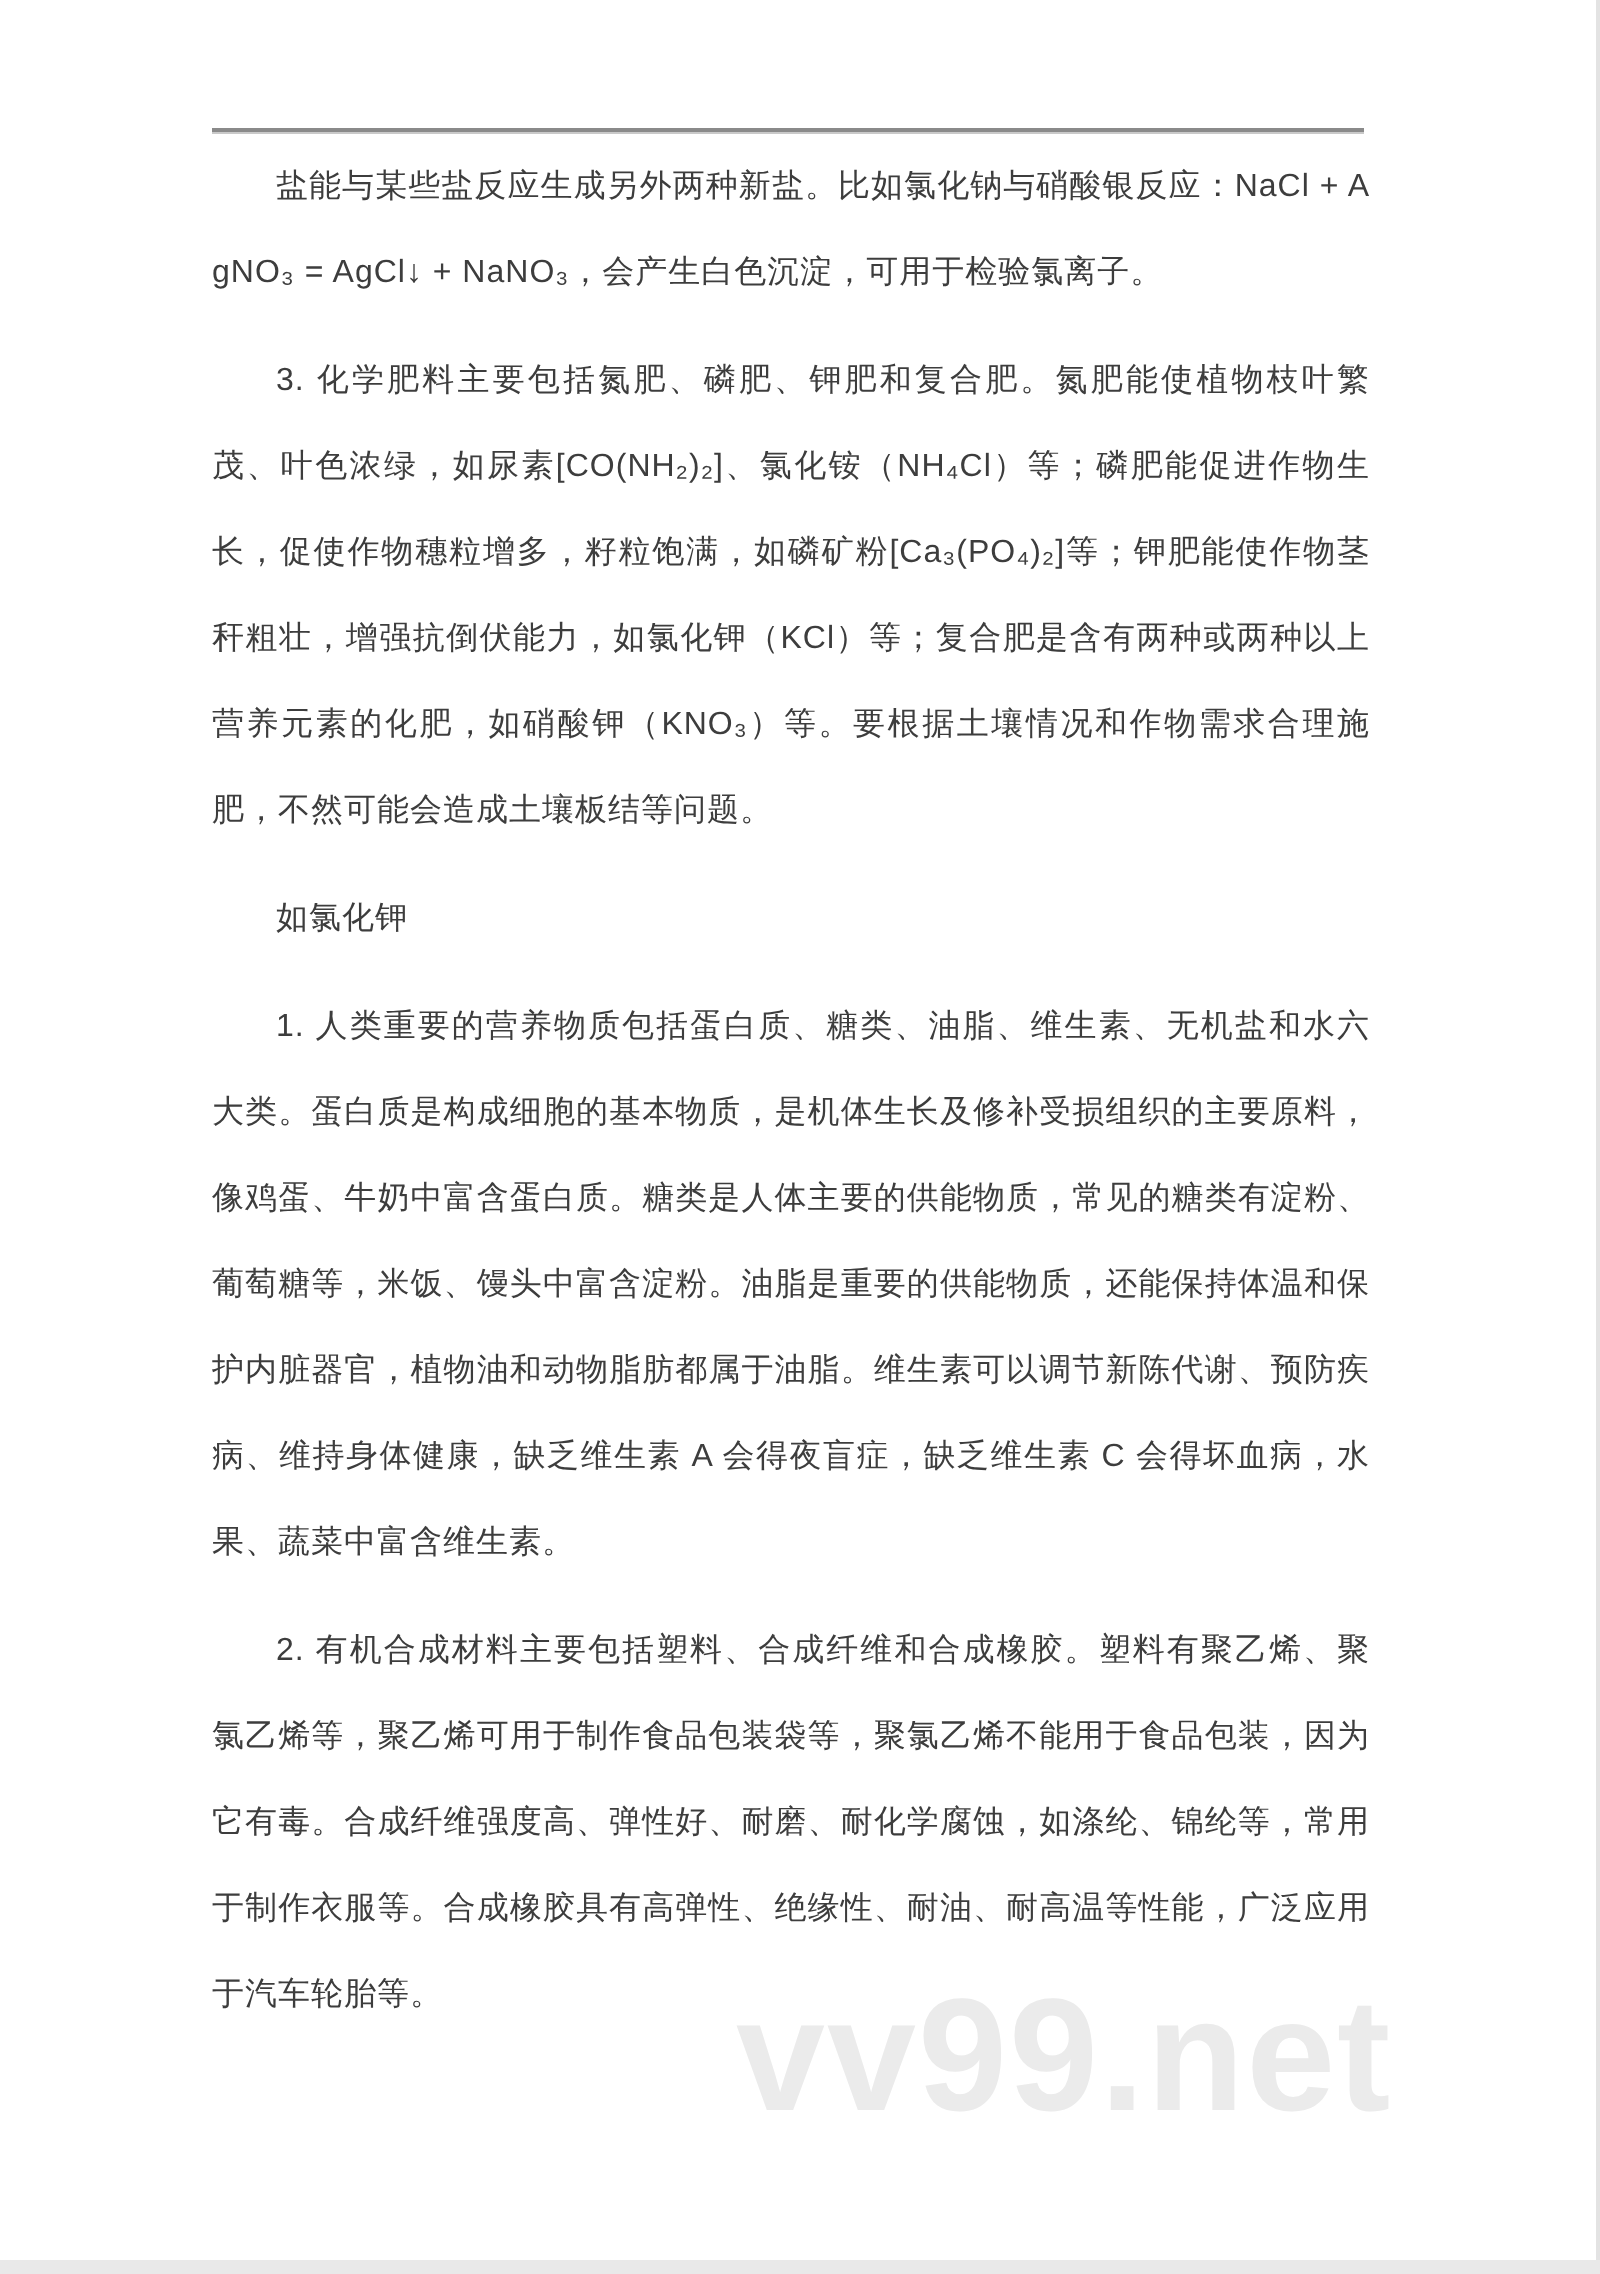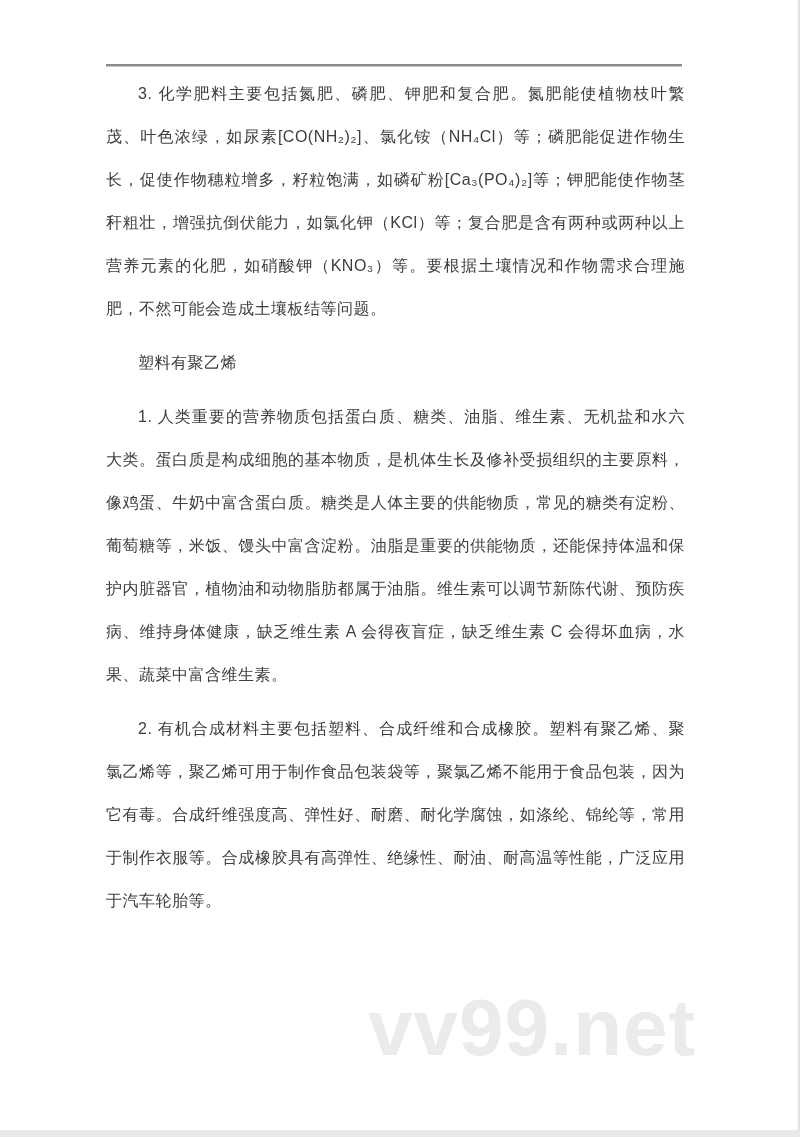--- a/index.html
+++ b/index.html
@@ -69,22 +69,23 @@
   }
 </style>
 </head>
 <body>
 
 <div class="page">
 
   <div class="header-rule"></div>
 
   <div class="content">
+    <p class="para">盐能与某些盐反应生成另外两种新盐。比如氯化钠与硝酸银反应：NaCl + AgNO₃ = AgCl↓ + NaNO₃，会产生白色沉淀，可用于检验氯离子。</p>
     <p class="para">3. 化学肥料主要包括氮肥、磷肥、钾肥和复合肥。氮肥能使植物枝叶繁茂、叶色浓绿，如尿素[CO(NH₂)₂]、氯化铵（NH₄Cl）等；磷肥能促进作物生长，促使作物穗粒增多，籽粒饱满，如磷矿粉[Ca₃(PO₄)₂]等；钾肥能使作物茎秆粗壮，增强抗倒伏能力，如氯化钾（KCl）等；复合肥是含有两种或两种以上营养元素的化肥，如硝酸钾（KNO₃）等。要根据土壤情况和作物需求合理施肥，不然可能会造成土壤板结等问题。</p>
-    <p class="para">塑料有聚乙烯</p>
+    <p class="para">如氯化钾</p>
     <p class="para">1. 人类重要的营养物质包括蛋白质、糖类、油脂、维生素、无机盐和水六大类。蛋白质是构成细胞的基本物质，是机体生长及修补受损组织的主要原料，像鸡蛋、牛奶中富含蛋白质。糖类是人体主要的供能物质，常见的糖类有淀粉、葡萄糖等，米饭、馒头中富含淀粉。油脂是重要的供能物质，还能保持体温和保护内脏器官，植物油和动物脂肪都属于油脂。维生素可以调节新陈代谢、预防疾病、维持身体健康，缺乏维生素 A 会得夜盲症，缺乏维生素 C 会得坏血病，水果、蔬菜中富含维生素。</p>
     <p class="para">2. 有机合成材料主要包括塑料、合成纤维和合成橡胶。塑料有聚乙烯、聚氯乙烯等，聚乙烯可用于制作食品包装袋等，聚氯乙烯不能用于食品包装，因为它有毒。合成纤维强度高、弹性好、耐磨、耐化学腐蚀，如涤纶、锦纶等，常用于制作衣服等。合成橡胶具有高弹性、绝缘性、耐油、耐高温等性能，广泛应用于汽车轮胎等。</p>
   </div>
 
   <div class="watermark">vv99.net</div>
 
   <div class="right-edge"></div>
   <div class="bottom-edge"></div>
 
 </div>

